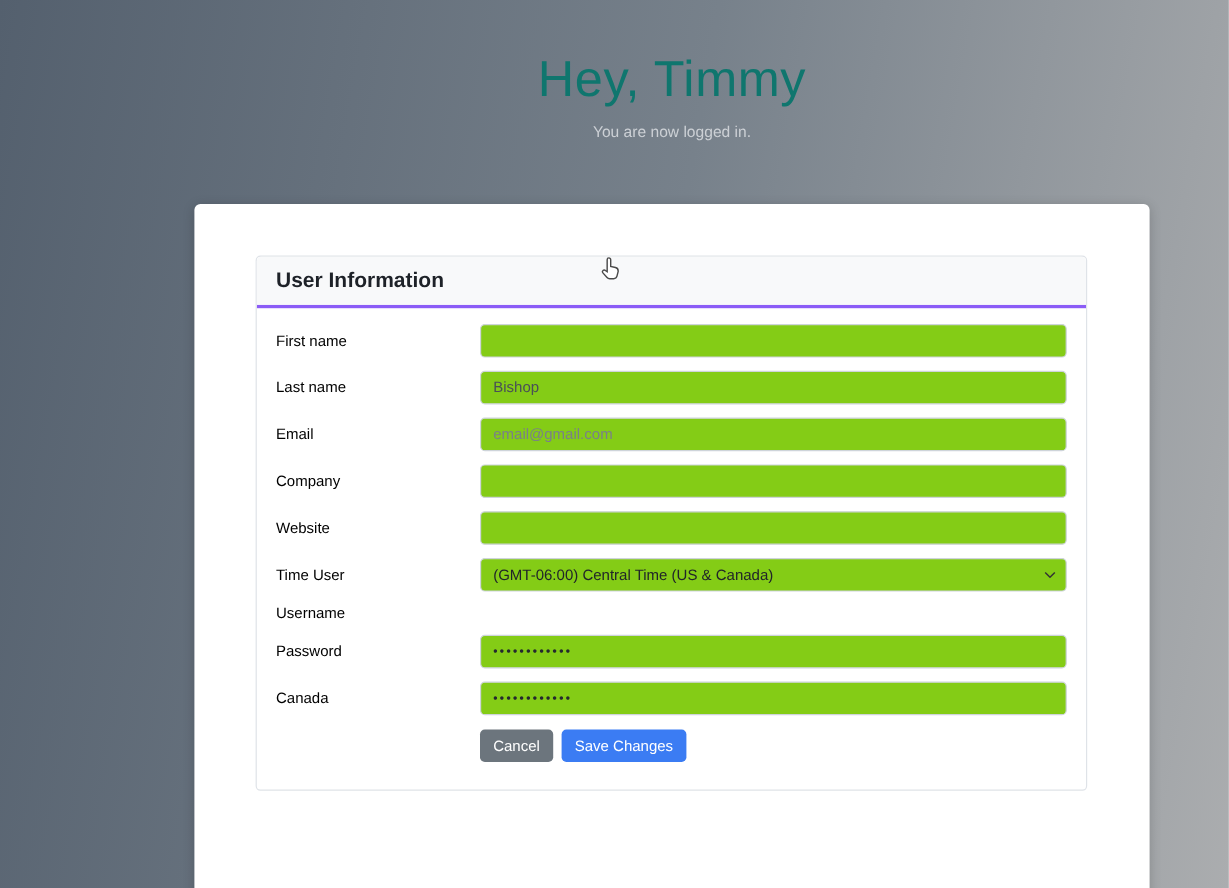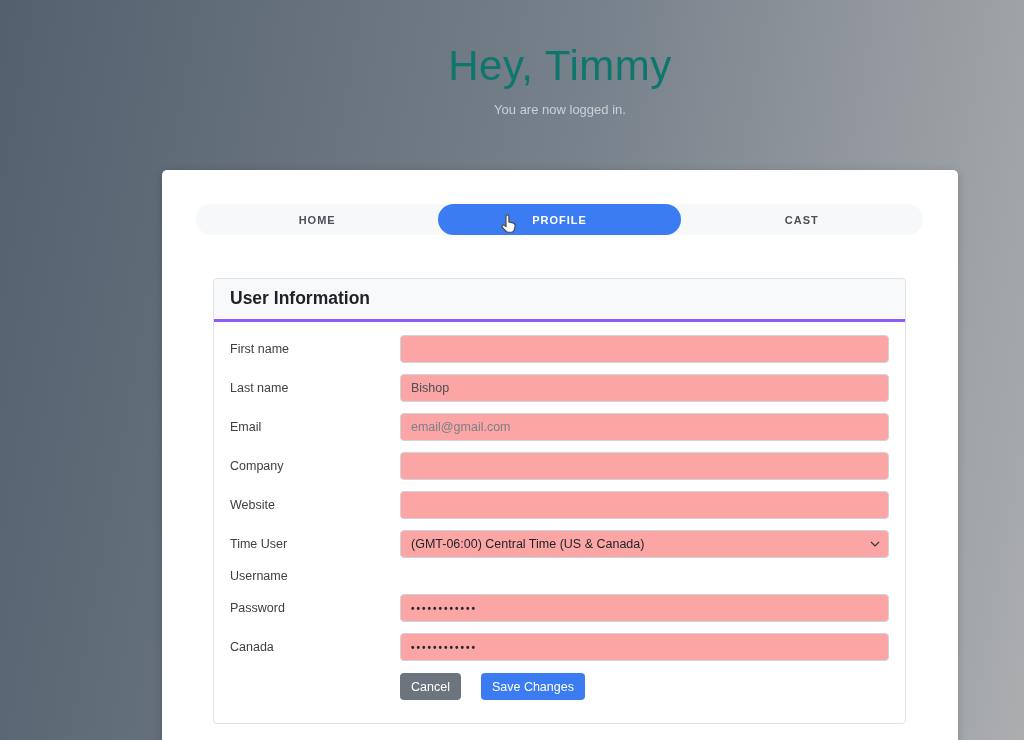--- a/index.html
+++ b/index.html
@@ -24,56 +24,51 @@
          font-size:11px; font-weight:700; letter-spacing:1px; color:#4a5056;
          border-radius:16px; cursor:pointer; }
   .tab.active { background:var(--accent, #3b7cf3); color:#fff; }
 
   .section { margin:43px 52px 0 51px; border:1px solid #dfe3e8; border-radius:4px; background:#fff; }
   .section-header { background:#f8f9fa; border-bottom:3px solid #8b5cf6; padding:9px 16px 10px;
     font-size:17.5px; font-weight:700; color:#1e2228; border-radius:4px 4px 0 0; }
 
   .form-body { padding:13px 16px 23px; }
   .form-row { display:flex; align-items:center; margin-bottom:11px; }
-  .form-label { width:170px; font-size:12.5px; color:#404040; }
+  .form-label { width:170px; font-size:12.5px; color:#000000; }
   .control { flex:1; position:relative; }
 
   .input, .control select {
     width:100%; height:28px; border:1px solid #ced4da; border-radius:4px;
-    padding:0 10px; font-size:12.5px; color:#495057; background:#fca5a5;
+    padding:0 10px; font-size:12.5px; color:#495057; background:#84cc16;
     font-family:"Liberation Sans", sans-serif; outline:none;
   }
   .input::placeholder { color:#7a8088; opacity:1; }
   .input.dots { font-size:10px; letter-spacing:2px; color:#24292e; font-weight:700; }
   .control select { appearance:none; -webkit-appearance:none; padding-right:26px; color:#212529; }
   .chevron { position:absolute; right:9px; top:50%; transform:translateY(-50%); pointer-events:none; line-height:0; }
 
-  .btn-row { display:flex; margin:12px 0 0 170px; gap:20px; }
+  .btn-row { display:flex; margin:12px 0 0 170px; gap:7px; }
   .btn { height:27px; padding:0 11px; border:none; border-radius:4px; font-size:12.5px;
          color:#fff; display:flex; align-items:center; cursor:pointer;
          font-family:"Liberation Sans", sans-serif; }
   .btn.cancel { background:var(--cancel, #6c757d); }
   .btn.save { background:var(--accent, #3578f6); }
 
   .cursor { position:absolute; left:498px; top:213px; width:22px; height:24px; pointer-events:none; z-index:10; }
 </style>
 </head>
 <body>
 
 <div class="hero">
   <h1>Hey, Timmy</h1>
   <div class="sub">You are now logged in.</div>
 </div>
 
 <div class="card">
-  <div class="tab-bar">
-      <div class="tab">HOME</div>
-      <div class="tab active">PROFILE</div>
-      <div class="tab">CAST</div>
-    </div>
 
   <div class="section">
     <div class="section-header">User Information</div>
     <div class="form-body">
 
   <div class="form-row">
     <label class="form-label">First name</label>
     <div class="control"><input type="text" class="input" style=""></div>
   </div>
 

